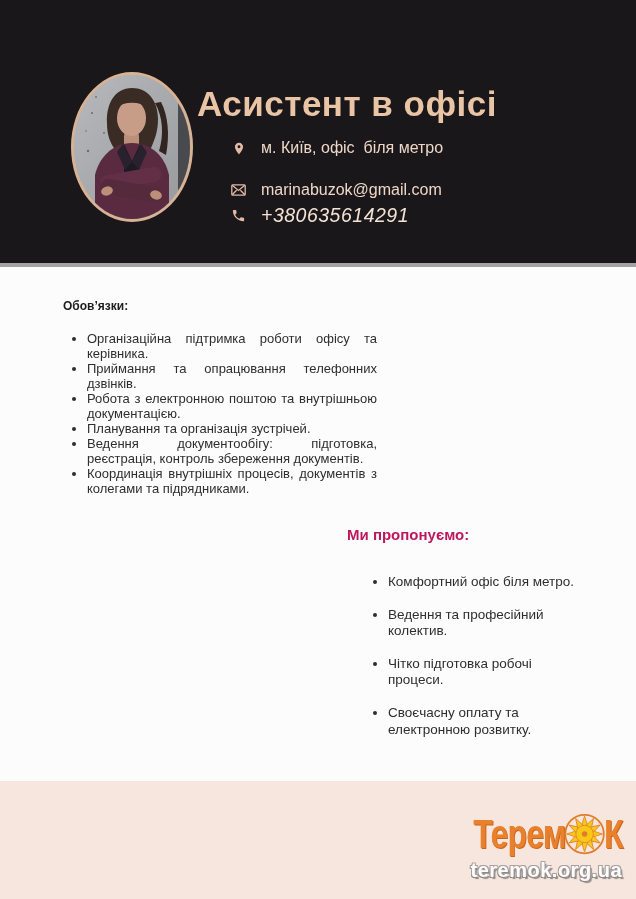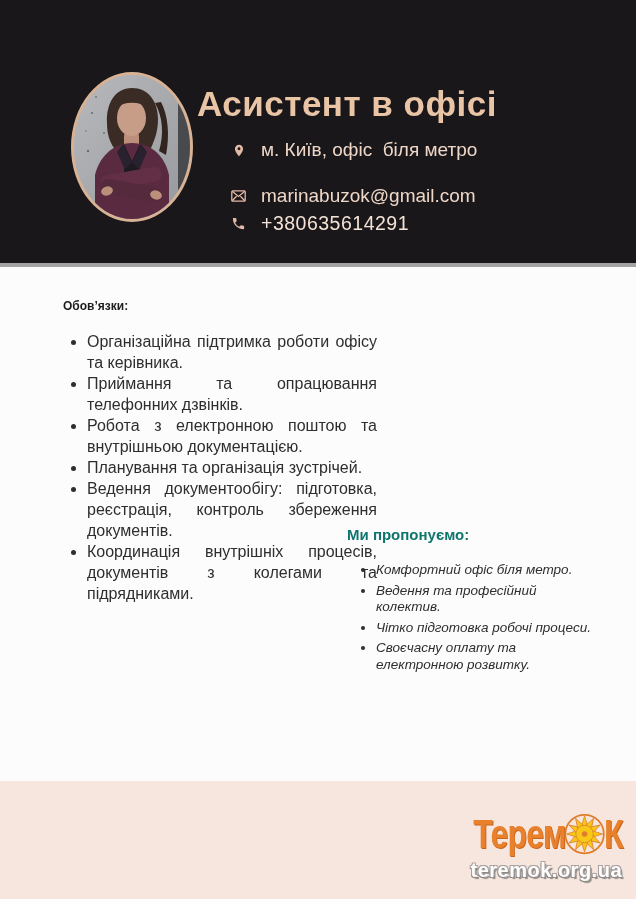--- a/index.html
+++ b/index.html
@@ -7,34 +7,34 @@
   .page{position:relative;width:636px;height:899px;margin:0 auto;background:#fdfcfd;overflow:hidden;}
 
   
   .header{position:absolute;left:0;top:0;width:636px;height:263px;background:#1a171a;border-bottom:4px solid #a3a3a3;}
   .photo{position:absolute;left:71px;top:72px;width:116px;height:144px;border:3px solid #d8b294;border-radius:50%;overflow:hidden;background:#a8aaae;}
   .photo svg{display:block;}
   .title{position:absolute;left:197px;top:84px;margin:0;font-size:35px;font-weight:700;letter-spacing:.5px;color:#e9c5a6;white-space:nowrap;}
   .contacts{position:absolute;left:231px;top:139px;}
   .contact-row{display:flex;align-items:center;}
   .contact-row .cicon{width:15px;height:15px;flex:0 0 15px;display:flex;align-items:center;justify-content:center;}
-  .contact-row .ctext{margin-left:15px;font-size:19px;color:#eed7c7;white-space:pre;}
+  .contact-row .ctext{margin-left:15px;font-size:16px;color:#eed7c7;white-space:pre;}
   .contact-row.r2{margin-top:24px;}
   .contact-row.r3{margin-top:5px;}
-  .contact-row.r3 .ctext{font-size:19.5px;color:#f3e2d5;letter-spacing:.5px;}
+  .contact-row.r3 .ctext{font-size:19.5px;color:#f3e2d5;letter-spacing:.5px;font-style:italic;}
 
   
   .duties-heading{position:absolute;left:63px;top:299px;margin:0;font-size:12px;font-weight:700;color:#1d1d1d;}
   .duties-list{position:absolute;left:63px;top:331px;width:290px;margin:0;padding:0 0 0 24px;
-    font-size:16px;line-height:21px;color:#2e2e2e;text-align:justify;}
+    font-size:13px;line-height:15px;color:#2e2e2e;text-align:justify;}
   .duties-list li{margin:0;padding:0;}
-  .offer-heading{position:absolute;left:347px;top:526px;margin:0;font-size:15px;font-weight:700;color:#0f766e;}
+  .offer-heading{position:absolute;left:347px;top:526px;margin:0;font-size:15px;font-weight:700;color:#be185d;}
   .offer-list{position:absolute;left:347px;top:558px;width:234px;margin:0;padding:0 0 0 25px;
     font-size:13.5px;line-height:16.6px;color:#2e2e2e;}
-  .offer-list li{margin:4px;padding:0;font-style:italic;}
+  .offer-list li{margin:16px;padding:0;}
 
   
   .footer{position:absolute;left:0;top:781px;width:636px;height:118px;background:#f6e6de;}
   .logo{position:absolute;right:13px;top:811px;display:flex;align-items:center;
     transform:scaleX(.8);transform-origin:right center;}
   .logo .ltxt{font-size:40px;font-weight:700;color:#e8802c;letter-spacing:-1px;
     text-shadow:1px 1px 0 #c9641c;line-height:46px;}
   .logo .sun{width:42px;height:42px;margin:0 3px;display:flex;}
   .logo .sun svg{transform:scaleX(1.25);}
   .site{position:absolute;right:14px;top:859px;font-size:20px;font-weight:700;color:#fdfdfd;letter-spacing:.5px;

